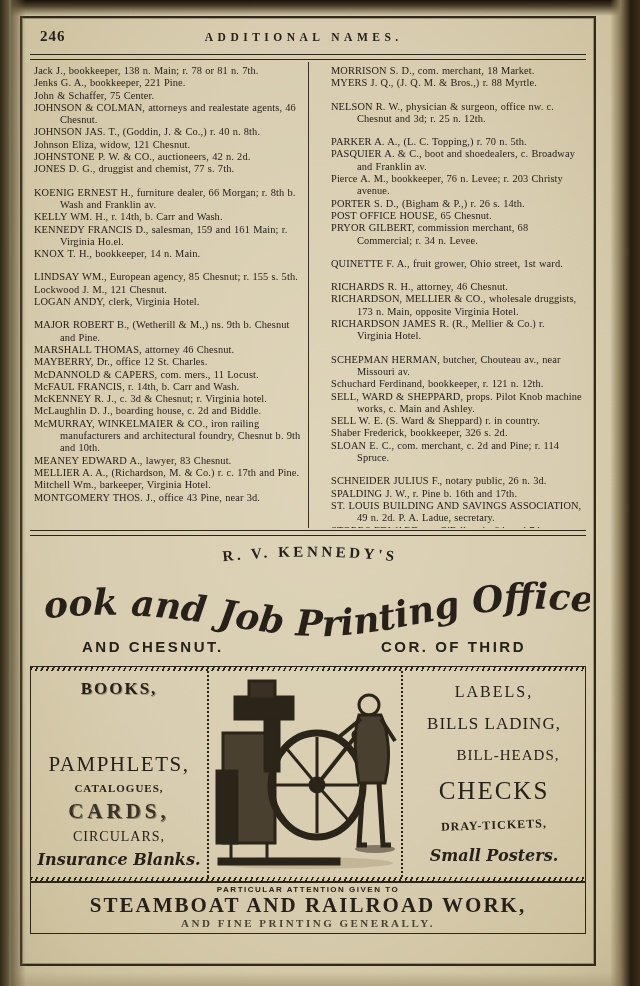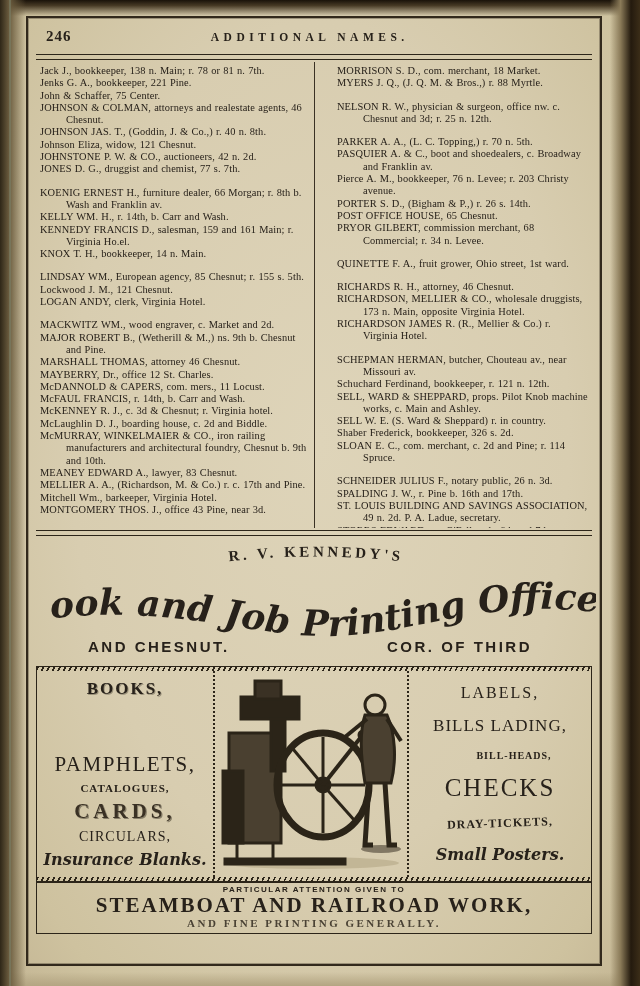--- a/index.html
+++ b/index.html
@@ -19,21 +19,21 @@
     background:linear-gradient(90deg,#2e2617 0%,#6b5c3e 35%,rgba(107,92,62,0) 100%);z-index:5;}
   .edge-left-line{position:absolute;left:9px;top:0;width:2px;height:100%;
     background:#7d8a74;opacity:.45;z-index:6;}
   .edge-right{position:absolute;right:0;top:0;width:30px;height:100%;
     background:linear-gradient(270deg,#3b2d18 0%,#241a0e 30%,#8a7a58 65%,rgba(138,122,88,0) 100%);z-index:5;}
   .edge-bottom{position:absolute;left:0;bottom:0;width:100%;height:14px;
     background:linear-gradient(0deg,#b3a582 0%,rgba(179,165,130,0) 100%);z-index:4;}
 
   
   .frame{
-    position:absolute;left:26px;top:16px;width:576px;height:950px;
+    position:absolute;left:20px;top:16px;width:576px;height:950px;
     border:2px solid #32291c;
     box-shadow:inset 0 0 0 1px rgba(50,41,28,.35);
     padding:4px 8px 0 8px;box-sizing:border-box;
   }
   .header-row{display:flex;align-items:baseline;height:30px;padding:6px 10px 0 10px;box-sizing:border-box;}
   .page-number{font-weight:bold;font-size:15px;letter-spacing:1px;}
   .running-head{flex:1;text-align:center;font-weight:bold;font-size:11.5px;letter-spacing:4.5px;padding-right:34px;}
   .double-rule{height:4px;border-top:1.6px solid #2c2519;border-bottom:1px solid #2c2519;margin:2px 0 0 0;}
 
   
@@ -61,21 +61,21 @@
   .panel.center{flex:1;justify-content:flex-end;padding:2px 0 4px 0;}
   .panel.right{width:184px;border-left:2px dotted #2c2519;}
   .it-books{font-size:17px;font-weight:bold;letter-spacing:2px;text-shadow:1px 1px 0 rgba(44,37,25,.35);}
   .it-pamphlets{font-size:21px;letter-spacing:1.5px;margin-top:48px;}
   .it-catalogues{font-size:11px;font-weight:bold;letter-spacing:1px;}
   .it-cards{font-size:21px;font-weight:bold;letter-spacing:4px;color:#3a3124;text-shadow:0 0 1px #d8cdb0, 1px 1px 0 rgba(44,37,25,.5);}
   .it-circulars{font-size:14px;letter-spacing:1px;}
   .it-script{font-size:16px;font-weight:bold;font-style:italic;font-family:"DejaVu Serif",serif;}
   .it-labels{font-size:16px;letter-spacing:2px;}
   .it-bills{font-size:17px;letter-spacing:1px;}
-  .it-billheads{font-size:10px;font-weight:bold;letter-spacing:1px;padding-left:28px;}
+  .it-billheads{font-size:15px;font-weight:normal;letter-spacing:1px;padding-left:28px;}
   .it-checks{font-size:25px;letter-spacing:2px;}
   .it-dray{font-size:12px;font-weight:bold;letter-spacing:1px;transform:rotate(-2deg);}
   .ad-footer{border-top:1.6px solid #2c2519;box-shadow:inset 0 2px 0 -1px #2c2519;text-align:center;padding:3px 0 4px 0;}
   .foot-small{font-size:8px;font-weight:bold;letter-spacing:1.5px;font-family:"Liberation Sans",sans-serif;}
   .foot-main{font-size:21px;font-weight:bold;letter-spacing:2px;line-height:23px;}
   .foot-sub{font-size:11px;font-weight:bold;letter-spacing:2.5px;color:#4a4234;text-shadow:.5px .5px 0 rgba(216,205,176,.8);}
 </style>
 </head>
 <body>
 
@@ -107,21 +107,20 @@
             <p class="entry">KELLY WM. H., r. 14th, b. Carr and Wash.</p>
             <p class="entry">KENNEDY FRANCIS D., salesman, 159 and 161 Main; r. Virginia Ho.el.</p>
             <p class="entry">KNOX T. H., bookkeeper, 14 n. Main.</p>
           </div>
           <div class="group">
             <p class="entry">LINDSAY WM., European agency, 85 Chesnut; r. 155 s. 5th.</p>
             <p class="entry">Lockwood J. M., 121 Chesnut.</p>
             <p class="entry">LOGAN ANDY, clerk, Virginia Hotel.</p>
           </div>
           <div class="group">
-            <p class="entry">MACKWITZ WM., wood engraver, c. Market and 2d.</p>
             <p class="entry">MAJOR ROBERT B., (Wetherill &amp; M.,) ns. 9th b. Chesnut and Pine.</p>
             <p class="entry">MARSHALL THOMAS, attorney 46 Chesnut.</p>
             <p class="entry">MAYBERRY, Dr., office 12 St. Charles.</p>
             <p class="entry">McDANNOLD &amp; CAPERS, com. mers., 11 Locust.</p>
             <p class="entry">McFAUL FRANCIS, r. 14th, b. Carr and Wash.</p>
             <p class="entry">McKENNEY R. J., c. 3d &amp; Chesnut; r. Virginia hotel.</p>
             <p class="entry">McLaughlin D. J., boarding house, c. 2d and Biddle.</p>
             <p class="entry">McMURRAY, WINKELMAIER &amp; CO., iron railing manufacturers and architectural foundry, Chesnut b. 9th and 10th.</p>
             <p class="entry">MEANEY EDWARD A., lawyer, 83 Chesnut.</p>
             <p class="entry">MELLIER A. A., (Richardson, M. &amp; Co.) r. c. 17th and Pine.</p>

